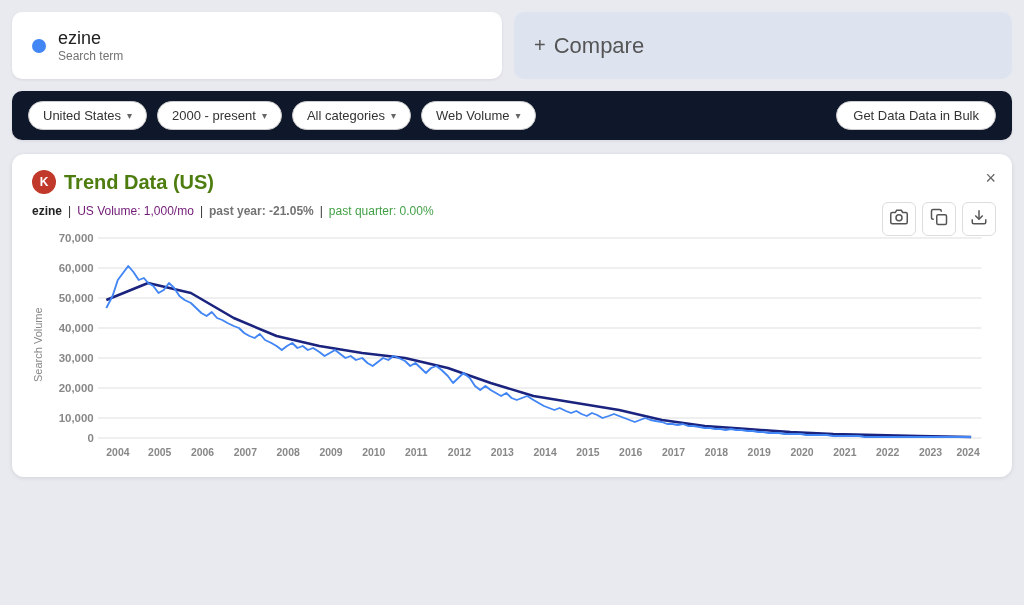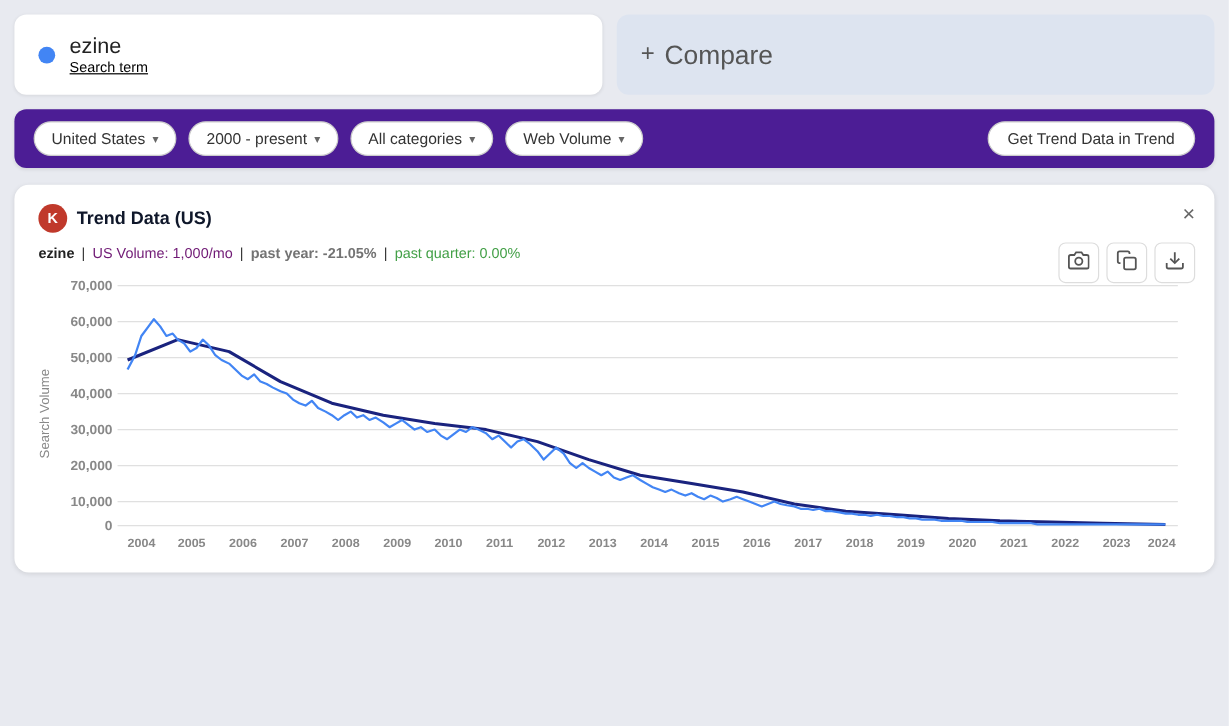--- a/index.html
+++ b/index.html
@@ -37,22 +37,21 @@
       background: #4285f4;
       flex-shrink: 0;
     }
     .search-term-text {
       font-size: 18px;
       font-weight: 500;
       color: #222;
     }
     .search-term-label {
       font-size: 12px;
-      color: #000000;
-      text-decoration: underline;
+      color: #737373;
     }
     .compare-box {
       background: #dde4f0;
       border-radius: 10px;
       padding: 16px 20px;
       flex: 1;
       display: flex;
       align-items: center;
       gap: 8px;
       cursor: pointer;
@@ -62,21 +61,21 @@
       color: #555;
     }
     .compare-label {
       font-size: 22px;
       color: #555;
       font-weight: 400;
     }
 
     
     .filter-bar {
-      background: #4c1d95;
+      background: #0f172a;
       border-radius: 10px;
       padding: 10px 16px;
       display: flex;
       gap: 10px;
       align-items: center;
       margin-bottom: 14px;
       box-shadow: 0 1px 3px rgba(0,0,0,0.08);
     }
     .filter-btn {
       border: 1px solid #ccc;
@@ -126,23 +125,23 @@
       border-radius: 50%;
       background: #c0392b;
       display: flex;
       align-items: center;
       justify-content: center;
       color: white;
       font-size: 12px;
       font-weight: bold;
     }
     .chart-title {
-      font-size: 15px;
+      font-size: 20px;
       font-weight: 600;
-      color: #0f172a;
+      color: #4d7c0f;
     }
     .close-btn {
       position: absolute;
       top: 14px;
       right: 16px;
       background: none;
       border: none;
       font-size: 18px;
       cursor: pointer;
       color: #666;
@@ -230,21 +229,21 @@
     <span class="chevron">▾</span>
   </button>
   <button class="filter-btn">
     <span>All categories</span>
     <span class="chevron">▾</span>
   </button>
   <button class="filter-btn">
     <span>Web Volume</span>
     <span class="chevron">▾</span>
   </button>
-  <button class="trend-bulk-btn">Get Trend Data in Trend</button>
+  <button class="trend-bulk-btn">Get Data Data in Bulk</button>
 </div>
 
 <div class="chart-card">
   <div class="chart-card-header">
     <div class="k-icon">K</div>
     <span class="chart-title">Trend Data (US)</span>
   </div>
   <button class="close-btn">×</button>
 
   <div class="chart-meta">

